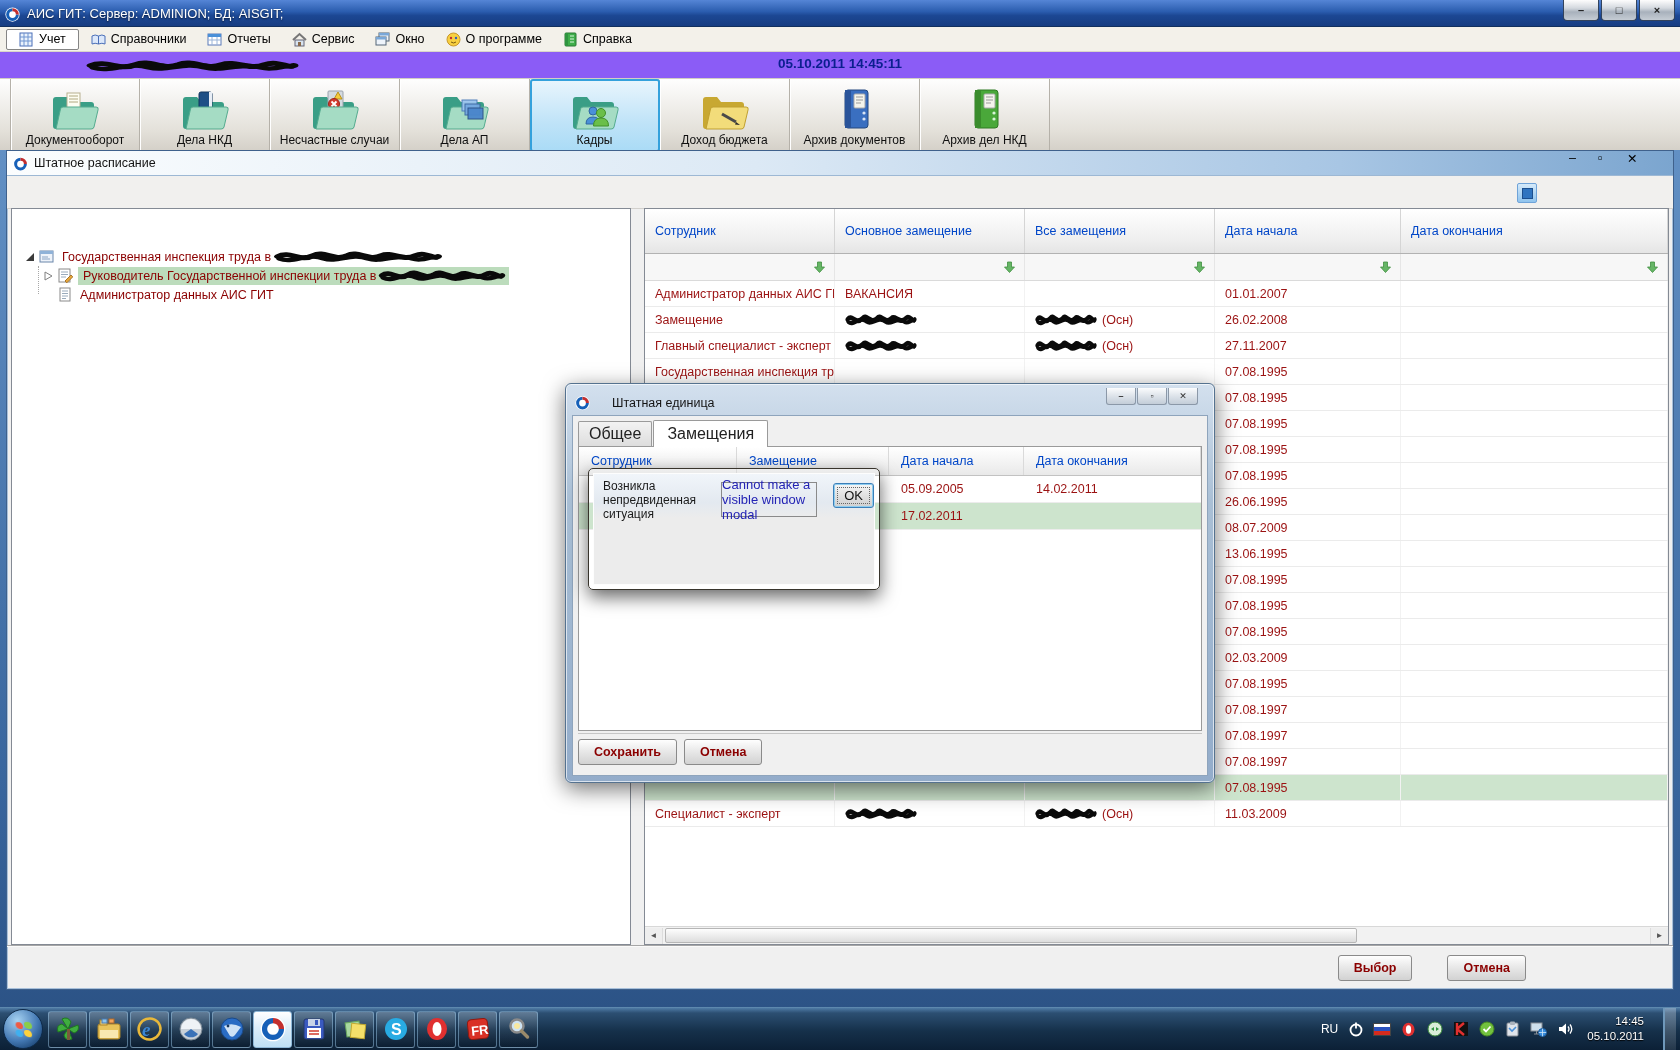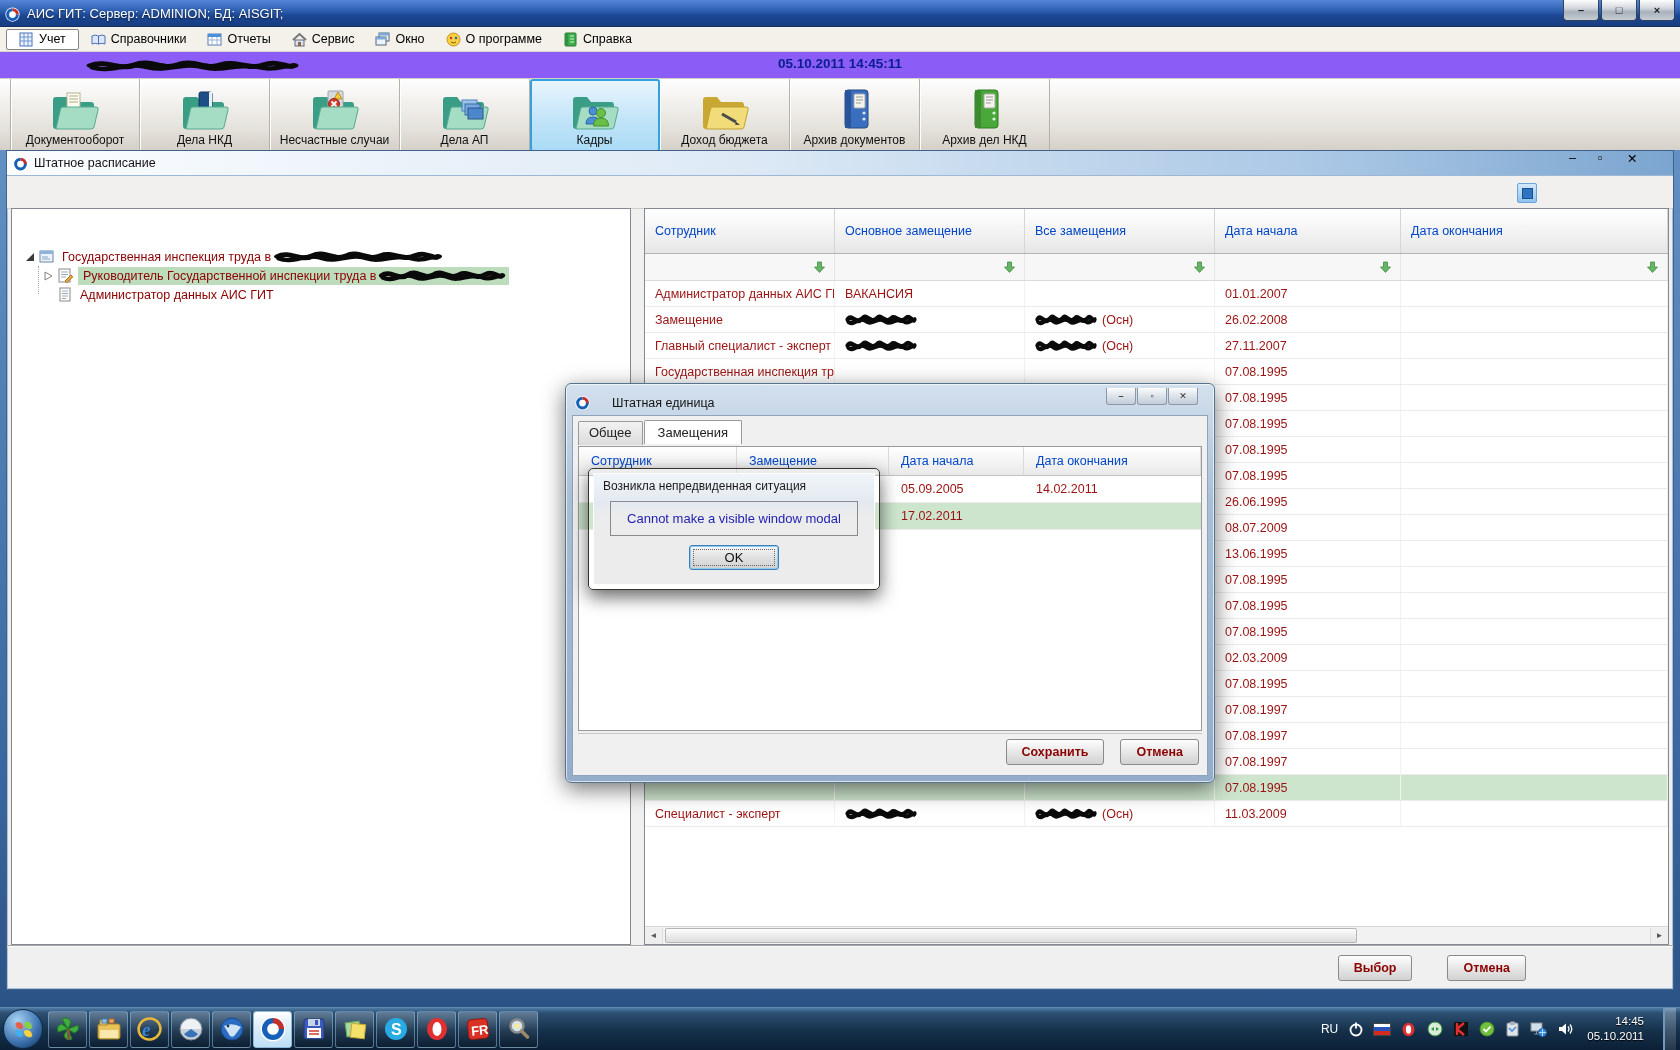--- a/index.html
+++ b/index.html
@@ -83,38 +83,38 @@
     border:1px solid #55728f;border-radius:6px;padding:6px;
     background:linear-gradient(#d3e0ee,#a9bfd5 30%,#93accA);box-shadow:0 6px 22px rgba(0,0,0,.55),inset 0 0 0 1px rgba(255,255,255,.65)}
   .ud-titlebar{height:25px;display:flex;align-items:center;padding:0 3px;position:relative}
   .ud-title{margin-left:22px;color:#141414}
   .ud-controls{position:absolute;right:10px;top:-2px;display:flex}
   .ud-btn{width:28px;height:16px;margin-left:1px;border:1px solid #8b98a8;border-top:none;border-radius:0 0 3px 3px;
     background:linear-gradient(#fbfcfd,#dde3ea 50%,#c3cdd8);display:flex;align-items:center;justify-content:center;
     font-size:9px;font-weight:bold;color:#333;line-height:1}
   .ud-body{position:absolute;left:6px;right:6px;top:31px;bottom:6px;background:#f0f0f0;border:1px solid #8ea4bc}
   .tabs{display:flex;padding:4px 0 0 5px}
-  .tab{padding:3px 10px;font-size:13px;border:1px solid #9a9a9a;border-bottom:none;border-radius:2px 2px 0 0;
+  .tab{padding:3px 10px;font-size:16px;border:1px solid #9a9a9a;border-bottom:none;border-radius:2px 2px 0 0;
     background:linear-gradient(#f2f2f2,#dcdcdc);position:relative;top:1px;margin-right:1px;color:#222}
   .tab.active{background:#fff;padding:4px 13px;top:0;z-index:2}
   .tab-panel{position:absolute;left:5px;right:5px;top:30px;bottom:44px;background:#fff;border:1px solid #9a9a9a;overflow:hidden}
   .ugrid-header{display:flex;height:28px;background:linear-gradient(#fff,#e9e9e9);border-bottom:1px solid #c2c2c2}
   .ugh{display:flex;align-items:center;padding-left:12px;color:#0046c8;border-right:1px solid #dadada;box-sizing:border-box}
   .u1{width:158px}.u2{width:152px}.u3{width:135px}.u4{flex:1}
   .urow{display:flex;height:26px;border-bottom:1px solid #ececec;align-items:center}
   .urow.hl{background:#cde4cd}
   .uc{color:#9b1212;padding-left:12px;box-sizing:border-box;height:100%;display:flex;align-items:center}
   .ud-footer{position:absolute;left:5px;right:5px;bottom:5px;height:36px;border-top:1px solid #c6c6c6;
-    display:flex;align-items:center;justify-content:flex-end;gap:16px;padding-right:3px;background:#f0f0f0}
+    display:flex;align-items:center;justify-content:flex-start;gap:7px;padding-right:3px;background:#f0f0f0}
   
   .error-dialog{position:absolute;left:588px;top:468px;width:292px;height:122px;box-sizing:border-box;
     background:linear-gradient(#8d8districts),linear-gradient(#8d877c,#5f594e);border:1px solid #38342c;border-radius:5px;padding:4px;
     box-shadow:0 7px 18px rgba(0,0,0,.6)}
   .err-inner{width:100%;height:100%;box-sizing:border-box;border:1px solid #fdfdfd;
-    background:linear-gradient(#f1f5fa,#e3e9f0 26%,#ececec 40%,#ececec);display:flex;flex-direction:column}
+    background:linear-gradient(#f1f5fa,#e3e9f0 26%,#ececec 40%,#ececec);display:flex;flex-direction:row}
   .err-title{font-size:12px;color:#1a1a1a;padding:5px 9px 0}
   .err-box{margin:8px 16px 0;border:1px solid #8a8a8a;height:33px;display:flex;align-items:center;justify-content:center;
     font-size:13px;color:#2323b4}
   .ok-btn{margin:9px auto 0;width:90px;height:25px;box-sizing:border-box;position:relative;border-radius:3px;
     border:1px solid #3c7fb8;box-shadow:inset 0 0 0 1px #8ecdf0;background:linear-gradient(#f7f7f7,#e3e3e3 45%,#d0d0d0);
     display:flex;align-items:center;justify-content:center;font-size:13px;color:#111}
   .ok-btn::after{content:"";position:absolute;inset:3px;border:1px dotted #666}
   
   .taskbar{position:absolute;left:0;bottom:0;width:1680px;height:42px;
     background:linear-gradient(180deg,#4f7ba6 0%,#2c4f72 12%,#15304a 55%,#0c2036 100%);

